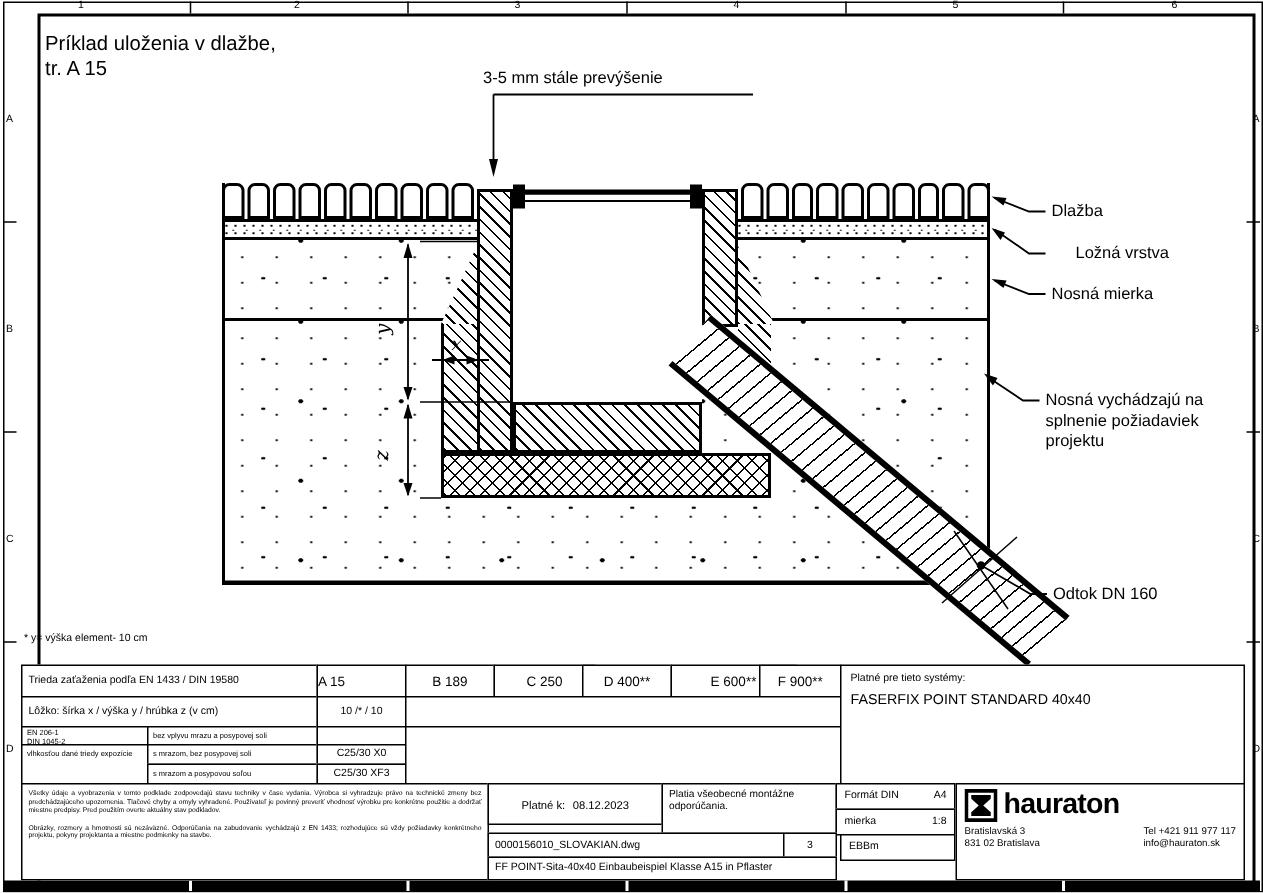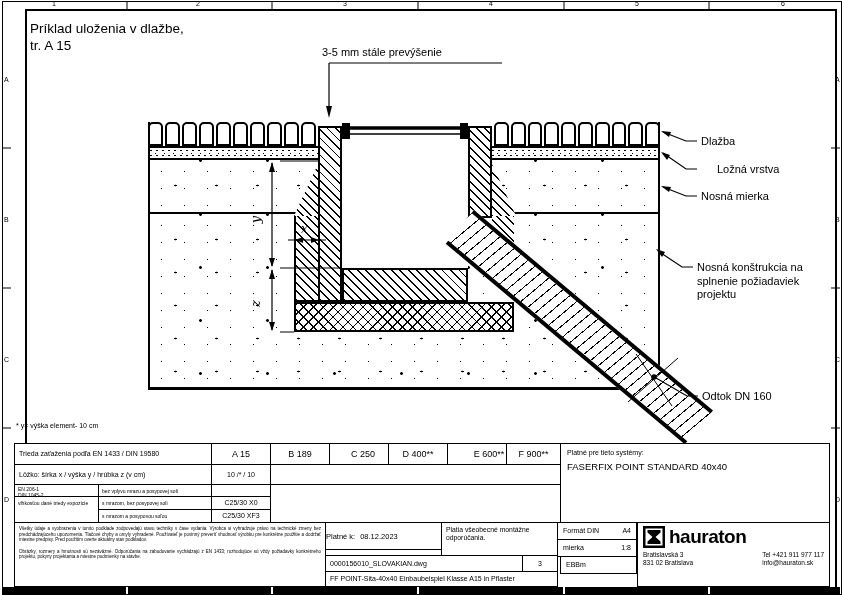--- a/index.html
+++ b/index.html
@@ -166,31 +166,31 @@
 
     <line x1="628" y1="402" x2="678" y2="358" stroke="#000" stroke-width="1"></line>
     <line x1="636" y1="354" x2="672" y2="406" stroke="#000" stroke-width="1"></line>
   </svg>
 
   <div class="lbl" style="left:322px;top:46px;font-size:11px;z-index:7;">3-5 mm stále prevýšenie</div>
   <div class="lbl" style="left:701px;top:135px;font-size:11px;z-index:7;">Dlažba</div>
   <div class="lbl" style="left:701px;top:163px;font-size:11px;z-index:7;padding-left:16px;">Ložná vrstva</div>
   <div class="lbl" style="left:701px;top:190px;font-size:11px;z-index:7;">Nosná mierka</div>
   <div class="abs" style="z-index:7;"></div>
-  <div class="abs" style="left:697px;top:261px;width:138px;font-size:11px;line-height:13.5px;z-index:7;">Nosná konštrukcia na splnenie požiadaviek projektu</div>
+  <div class="abs" style="left:697px;top:261px;width:138px;font-size:11px;line-height:13.5px;z-index:7;">Nosná vychádzajú na splnenie požiadaviek projektu</div>
   <div class="lbl" style="left:702px;top:390px;font-size:11px;z-index:7;">Odtok DN 160</div>
   <div class="lbl" style="left:301px;top:222px;font-size:12px;font-style:italic;font-family:'DejaVu Serif',serif;z-index:7;">x</div>
   <div class="lbl" style="left:252px;top:212px;font-size:13px;font-style:italic;font-family:'DejaVu Serif',serif;transform:rotate(-90deg);z-index:7;">y</div>
   <div class="lbl" style="left:252px;top:296px;font-size:13px;font-style:italic;font-family:'DejaVu Serif',serif;transform:rotate(-90deg);z-index:7;">z</div>
   <div class="lbl" style="left:16px;top:422px;font-size:7px;z-index:7;">* y= výška element- 10 cm</div>
 
   <div class="cell t7 flexc" style="left:14px;top:443px;width:198px;height:22px;padding-left:4px;z-index:8;">
       <span>Trieda zaťaženia podľa EN 1433 / DIN 19580</span>
     </div>
-  <div class="cell flexc" style="left:211px;top:443px;width:60px;height:22px;justify-content:center;font-size:9px;z-index:8;">
+  <div class="cell flexc" style="left:211px;top:443px;width:60px;height:22px;font-size:9px;z-index:8;">
       <span>A 15</span>
     </div>
   <div class="cell flexc" style="left:270px;top:443px;width:60px;height:22px;justify-content:center;font-size:9px;z-index:8;">
       <span>B 189</span>
     </div>
   <div class="cell flexc" style="left:329px;top:443px;width:68px;height:22px;justify-content:center;font-size:9px;z-index:8;">
       <span>C 250</span>
     </div>
   <div class="cell flexc" style="left:388px;top:443px;width:60px;height:22px;justify-content:center;font-size:9px;z-index:8;">
       <span>D 400**</span>
@@ -237,21 +237,21 @@
   <div class="cell" style="left:560px;top:443px;width:270px;height:80px;padding:5px 6px;z-index:8;">
     <div class="t7">Platné pre tieto systémy:</div>
     <div style="font-size:9.5px;margin-top:4px;">FASERFIX POINT STANDARD 40x40</div>
   </div>
 
   <div class="cell" style="left:14px;top:522px;width:312px;height:65px;padding:3px 4px;font-size:4.5px;line-height:5.5px;text-align:justify;z-index:8;">
     <div>Všetky údaje a vyobrazenia v tomto podklade zodpovedajú stavu techniky v čase vydania. Výrobca si vyhradzuje právo na technické zmeny bez predchádzajúceho upozornenia. Tlačové chyby a omyly vyhradené. Používateľ je povinný preveriť vhodnosť výrobku pre konkrétne použitie a dodržať miestne predpisy. Pred použitím overte aktuálny stav podkladov.</div>
     <div style="margin-top:6px;">Obrázky, rozmery a hmotnosti sú nezáväzné. Odporúčania na zabudovanie vychádzajú z EN 1433; rozhodujúce sú vždy požiadavky konkrétneho projektu, pokyny projektanta a miestne podmienky na stavbe.</div>
   </div>
 
-  <div class="cell flexc" style="left:325px;top:522px;width:117px;height:28px;font-size:7.5px;gap:5px;z-index:8;">
+  <div class="cell flexc" style="left:325px;top:522px;width:117px;height:28px;justify-content:center;font-size:7.5px;gap:5px;z-index:8;">
     <span>Platné k:</span>
     <span>08.12.2023</span>
   </div>
   <div class="cell" style="left:441px;top:522px;width:117px;height:34px;padding:3px 4px;font-size:6.8px;line-height:8px;z-index:8;"><span>Platia všeobecné montážne odporúčania.</span></div>
 
   <div class="cell t7 flexc" style="left:557px;top:522px;width:80px;height:18px;justify-content:space-between;padding:0 5px;z-index:8;">
     <span>Formát DIN</span>
     <span>A4</span>
   </div>
   <div class="cell t7 flexc" style="left:557px;top:539px;width:80px;height:18px;justify-content:space-between;padding:0 5px;z-index:8;">

